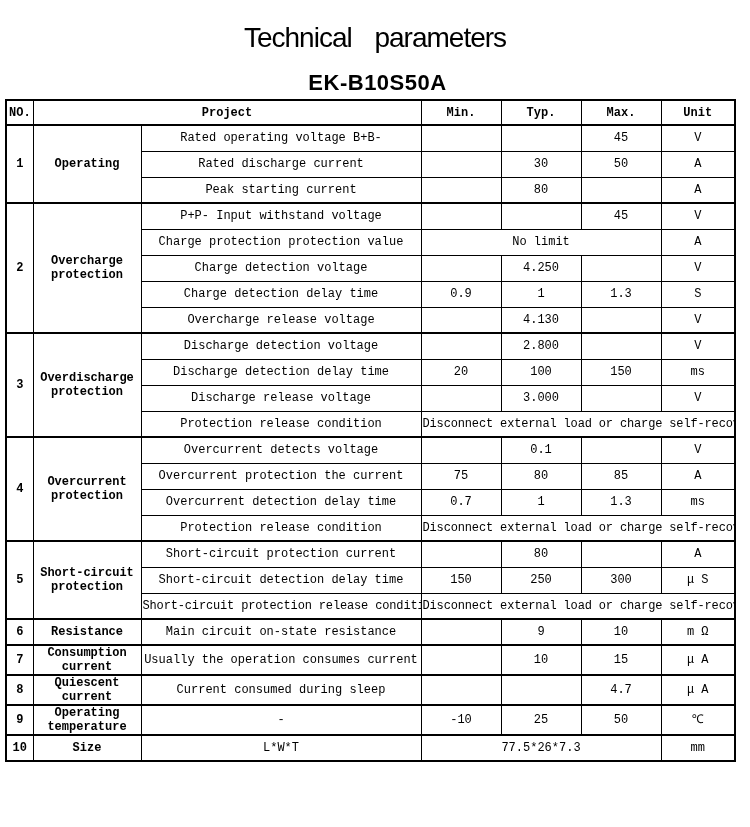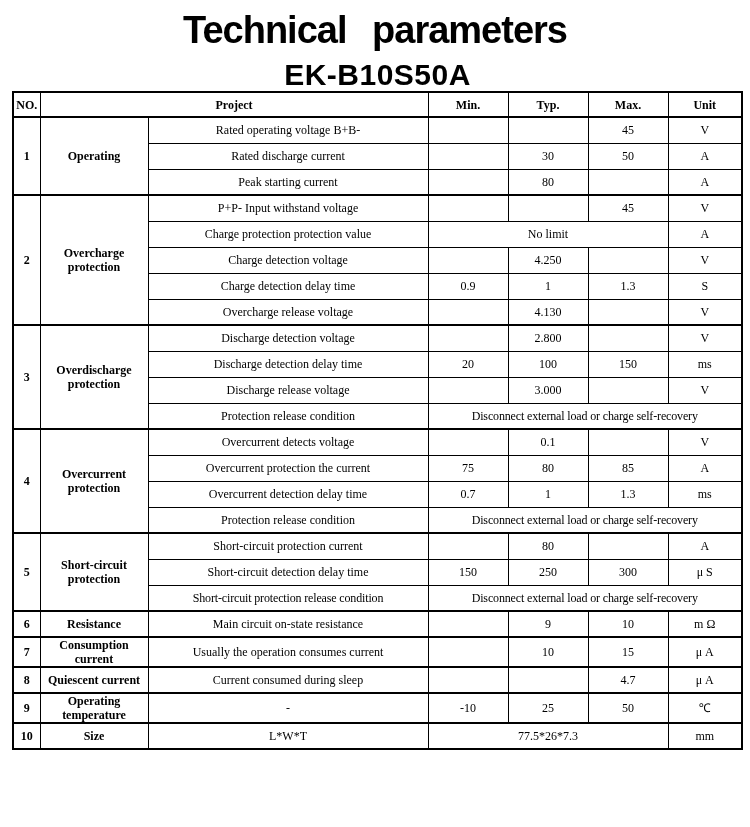--- a/index.html
+++ b/index.html
@@ -10,44 +10,43 @@
   }
   .page {
     width: 750px;
     height: 827px;
     background: #ffffff;
     overflow: hidden;
     font-family: "Liberation Mono", "DejaVu Sans Mono", monospace;
   }
   .title {
     font-family: "Liberation Sans", sans-serif;
-    font-weight: bold;
-    font-size: 38px;
+    font-weight: normal;
+    font-size: 28px;
     line-height: 44px;
     text-align: center;
-    margin: 8px 0 10px 0;
+    margin: 16px 0 10px 0;
     word-spacing: 16px;
     letter-spacing: -1px;
   }
   .subtitle {
     font-family: "Liberation Sans", sans-serif;
     font-weight: bold;
-    font-size: 30px;
+    font-size: 22px;
     line-height: 26px;
     text-align: center;
     margin: 0 0 3px 5px;
     letter-spacing: 0.5px;
   }
   table.params {
     border-collapse: collapse;
     table-layout: fixed;
-    margin-left: 12px;
+    margin-left: 5px;
     width: 729px;
     border: 2px solid #000;
-    font-family: Liberation Serif, serif;
   }
   table.params th, table.params td {
     border: 1px solid #000;
     text-align: center;
     vertical-align: middle;
     padding: 0 2px;
     font-size: 12px;
     line-height: 14px;
     overflow: hidden;
   }

